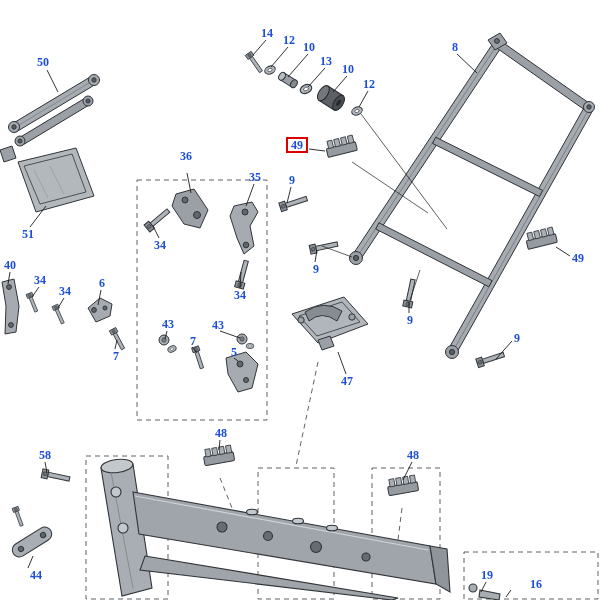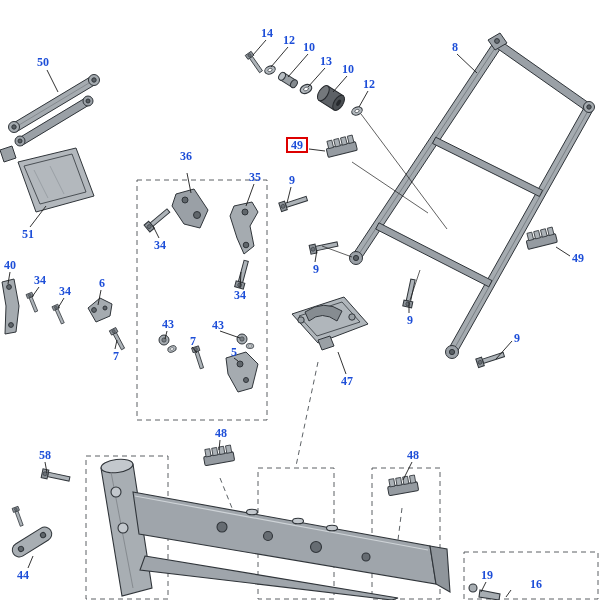--- a/index.html
+++ b/index.html
@@ -260,17 +260,17 @@
   <div class="part-label" style="left:116px;top:356px">7</div>
   <div class="part-label" style="left:193px;top:341px">7</div>
   <div class="part-label" style="left:234px;top:352px">5</div>
   <div class="part-label" style="left:410px;top:320px">9</div>
   <div class="part-label" style="left:347px;top:381px">47</div>
   <div class="part-label" style="left:578px;top:258px">49</div>
   <div class="part-label" style="left:517px;top:338px">9</div>
   <div class="part-label" style="left:45px;top:455px">58</div>
   <div class="part-label" style="left:221px;top:433px">48</div>
   <div class="part-label" style="left:413px;top:455px">48</div>
-  <div class="part-label" style="left:23px;top:575px">44</div>
+  <div class="part-label" style="left:36px;top:575px">44</div>
   <div class="part-label" style="left:487px;top:575px">19</div>
   <div class="part-label" style="left:536px;top:584px">16</div>
 
 </div>
 
 </body></html>

